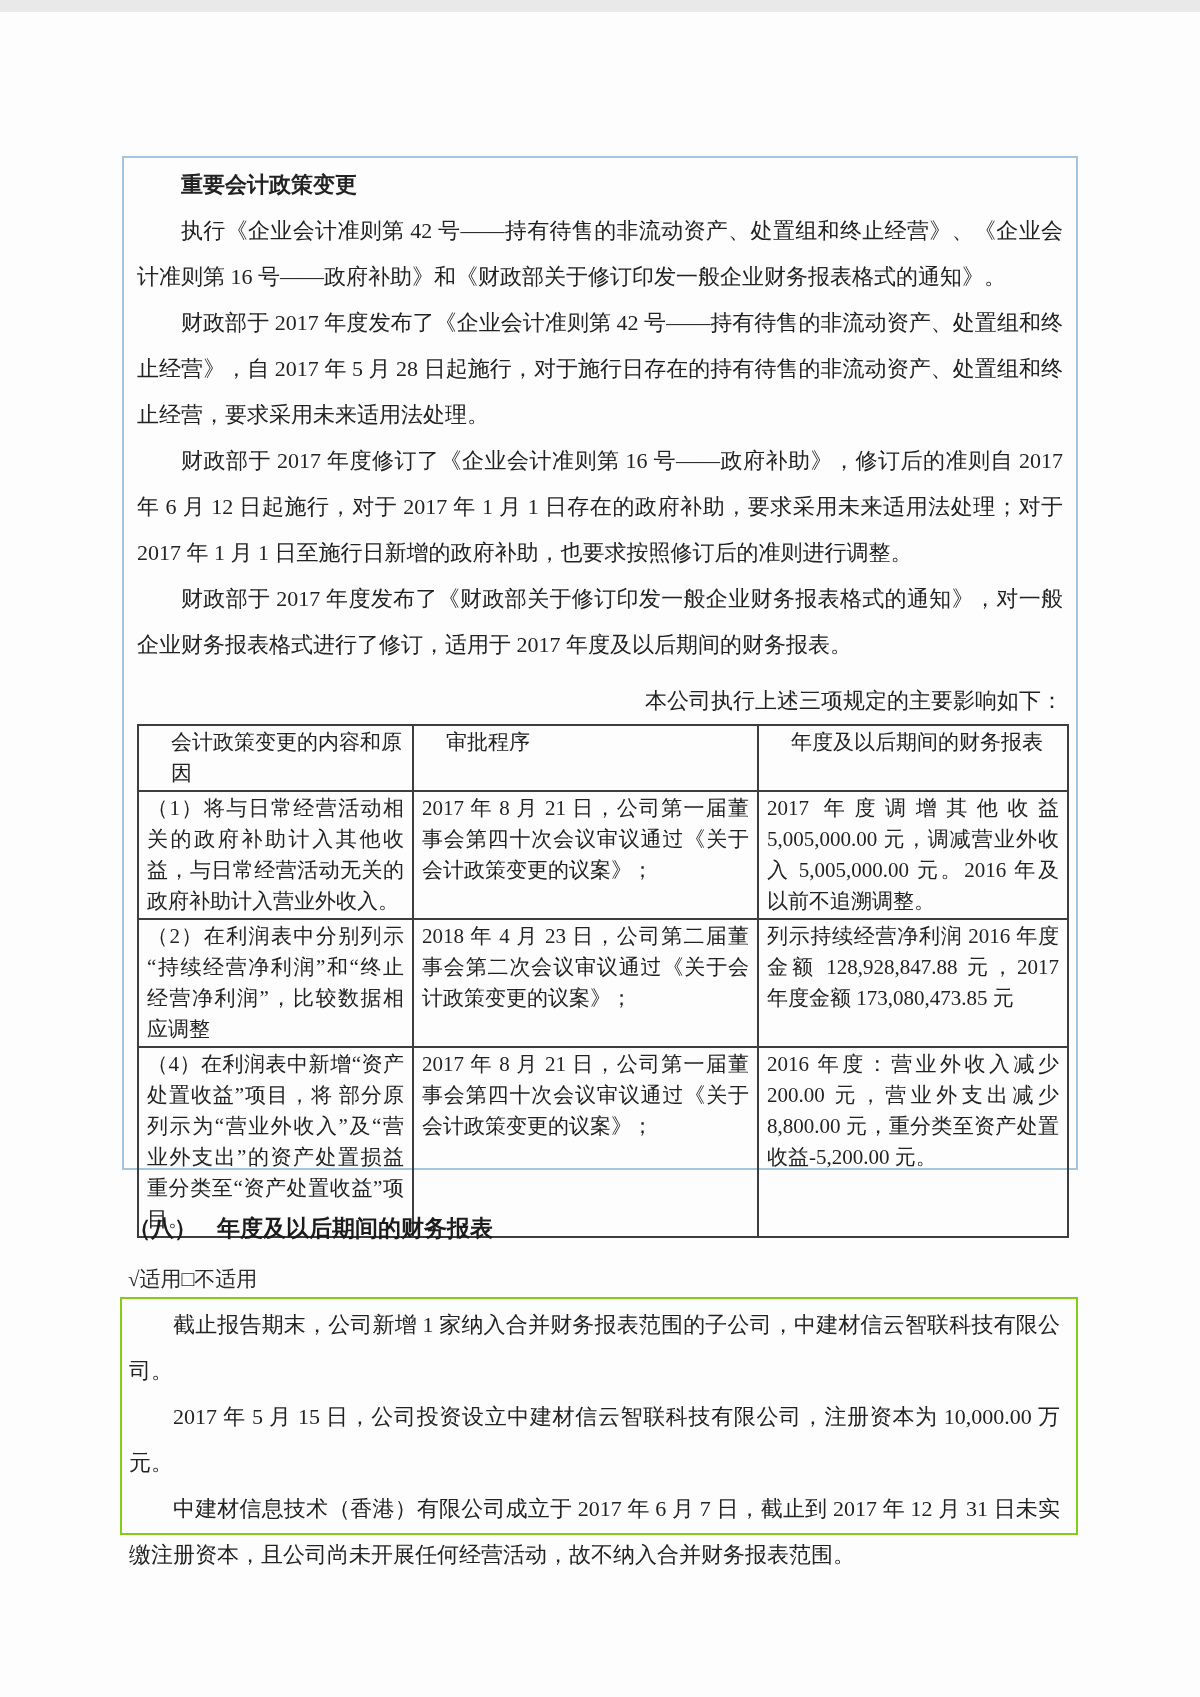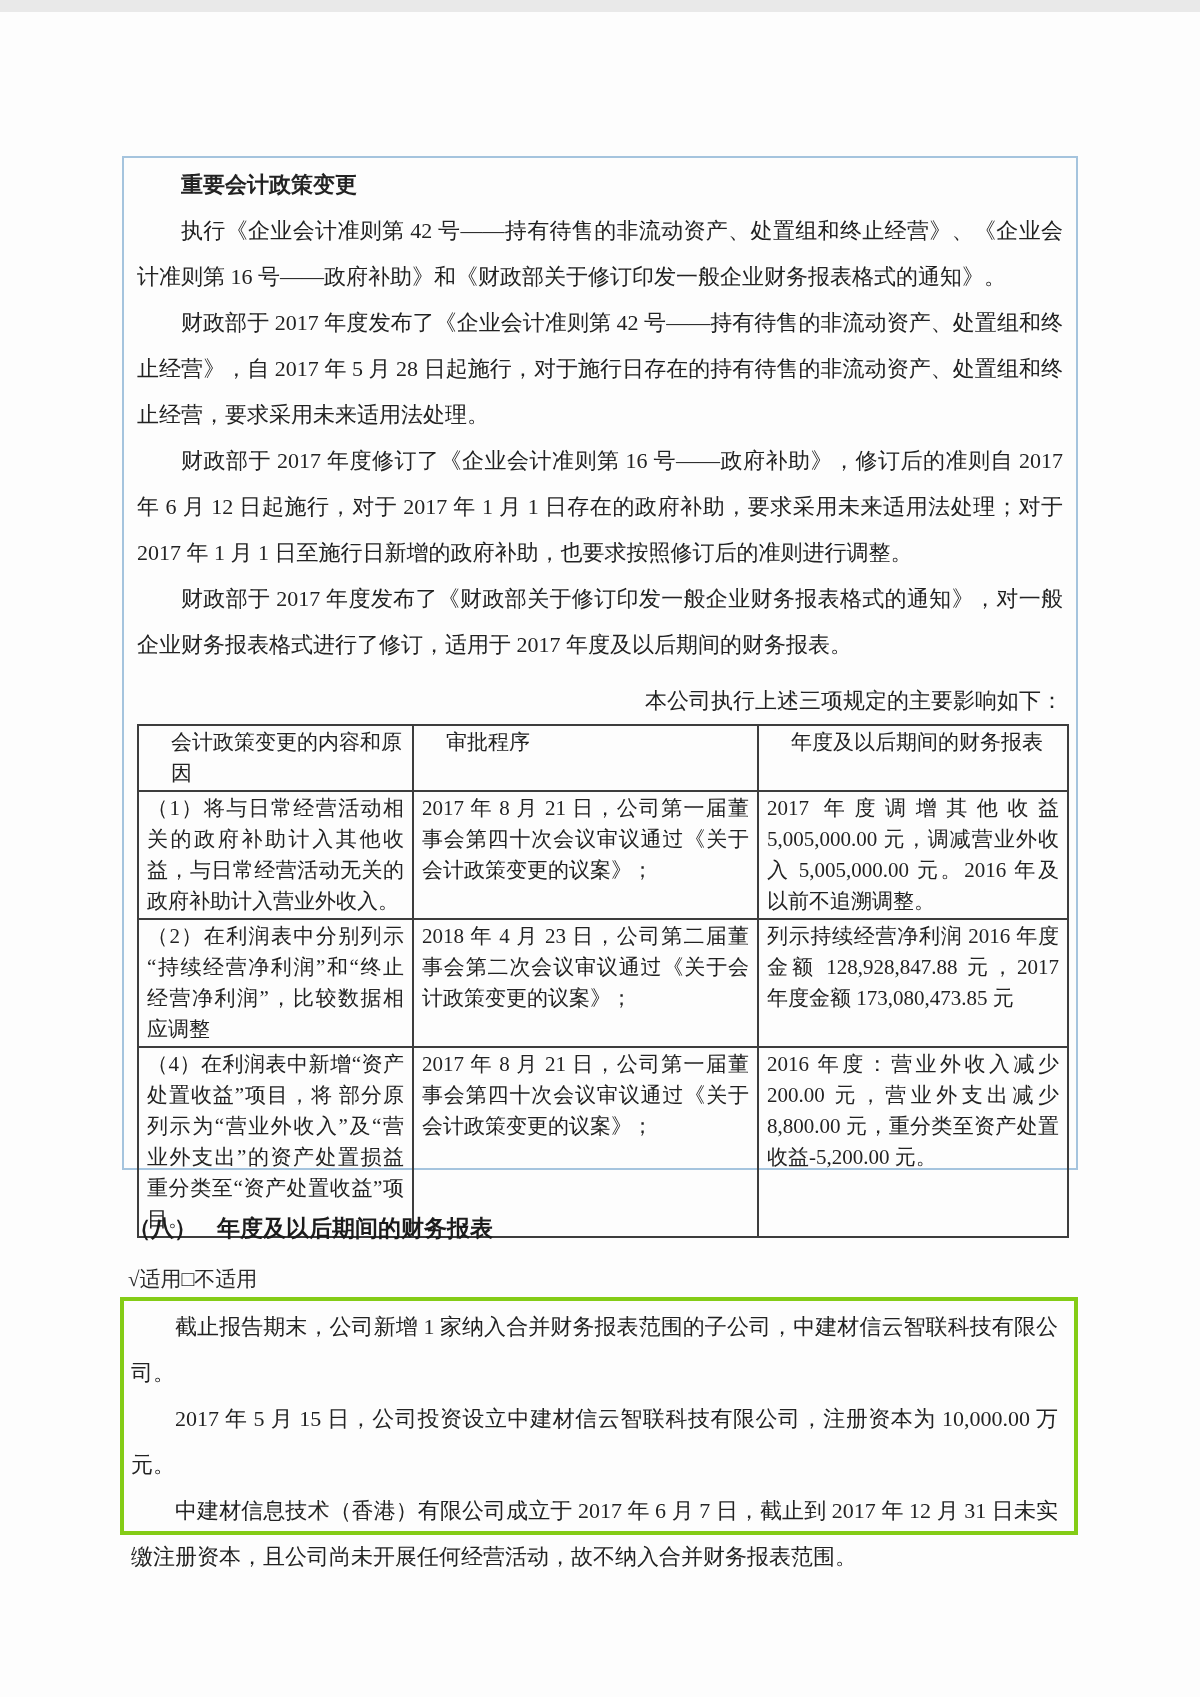--- a/index.html
+++ b/index.html
@@ -69,21 +69,21 @@
   .applicability{
     position:absolute;left:128px;top:1252px;
     font-size:21px;line-height:30px;
     color:#2a2a2a;
   }
   
   .merge-box{
     position:absolute;left:120px;top:1285px;
     width:958px;height:238px;
     box-sizing:border-box;
-    border:4px solid #84cc16;
+    border:2px solid #84cc16;
     padding:3px 16px 0 7px;
     background:#fdfdfd;
   }
 </style>
 </head>
 <body>
 
 <div class="page">
 
   <section class="policy-box">

